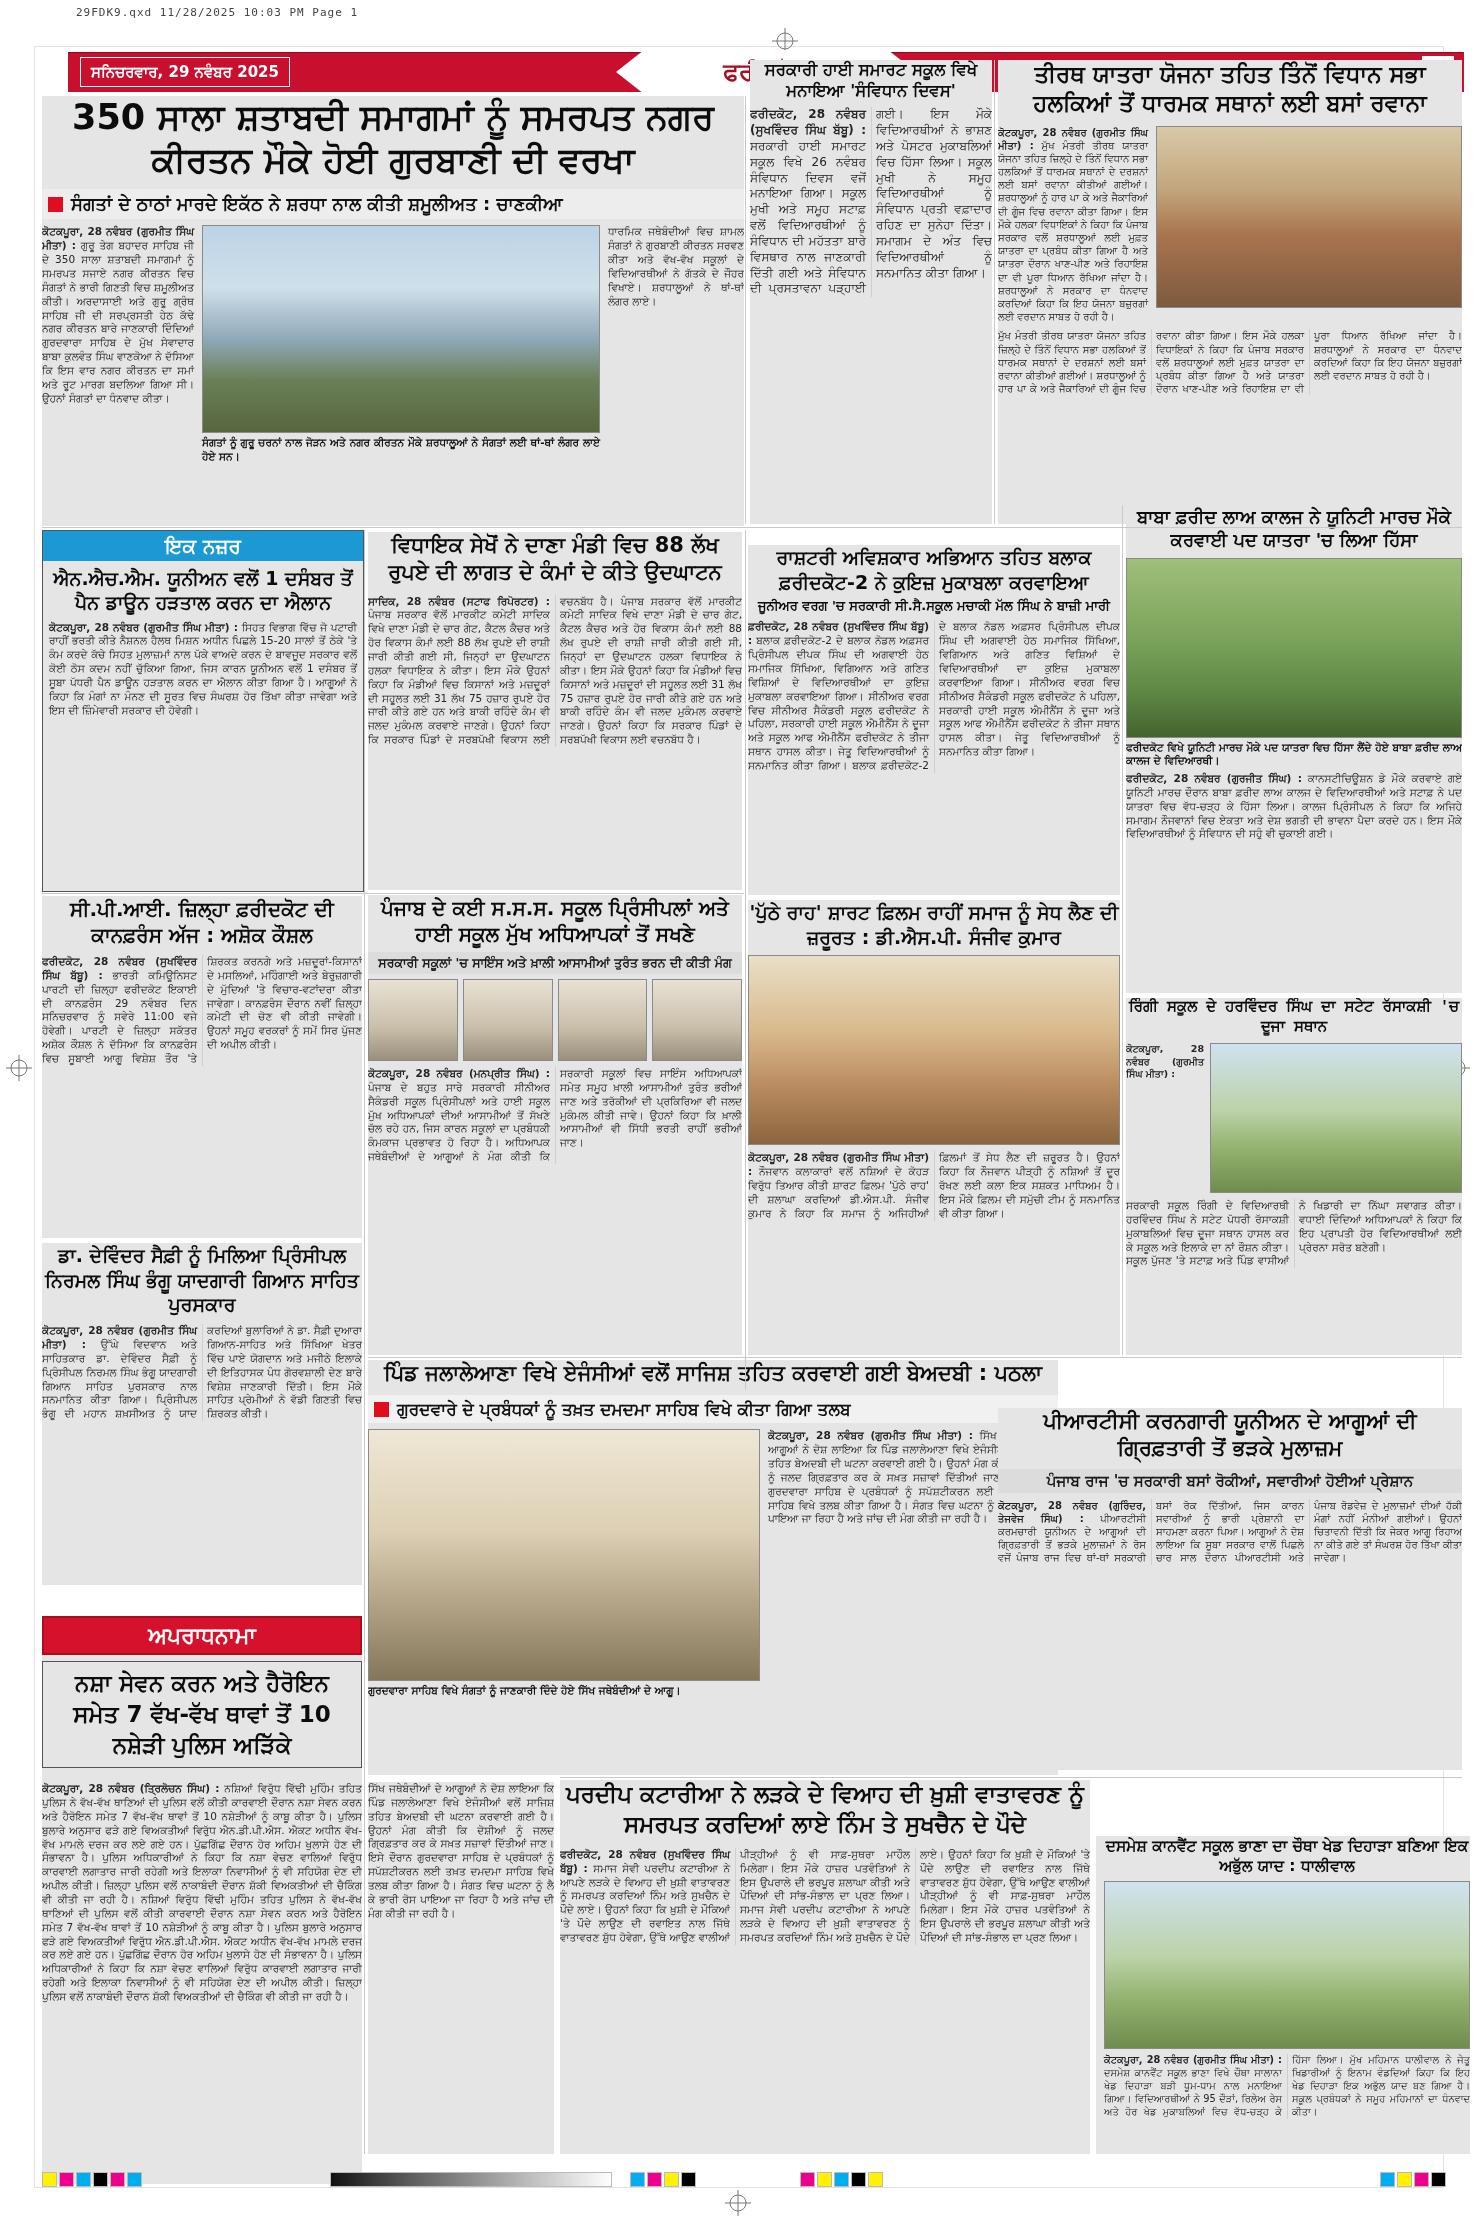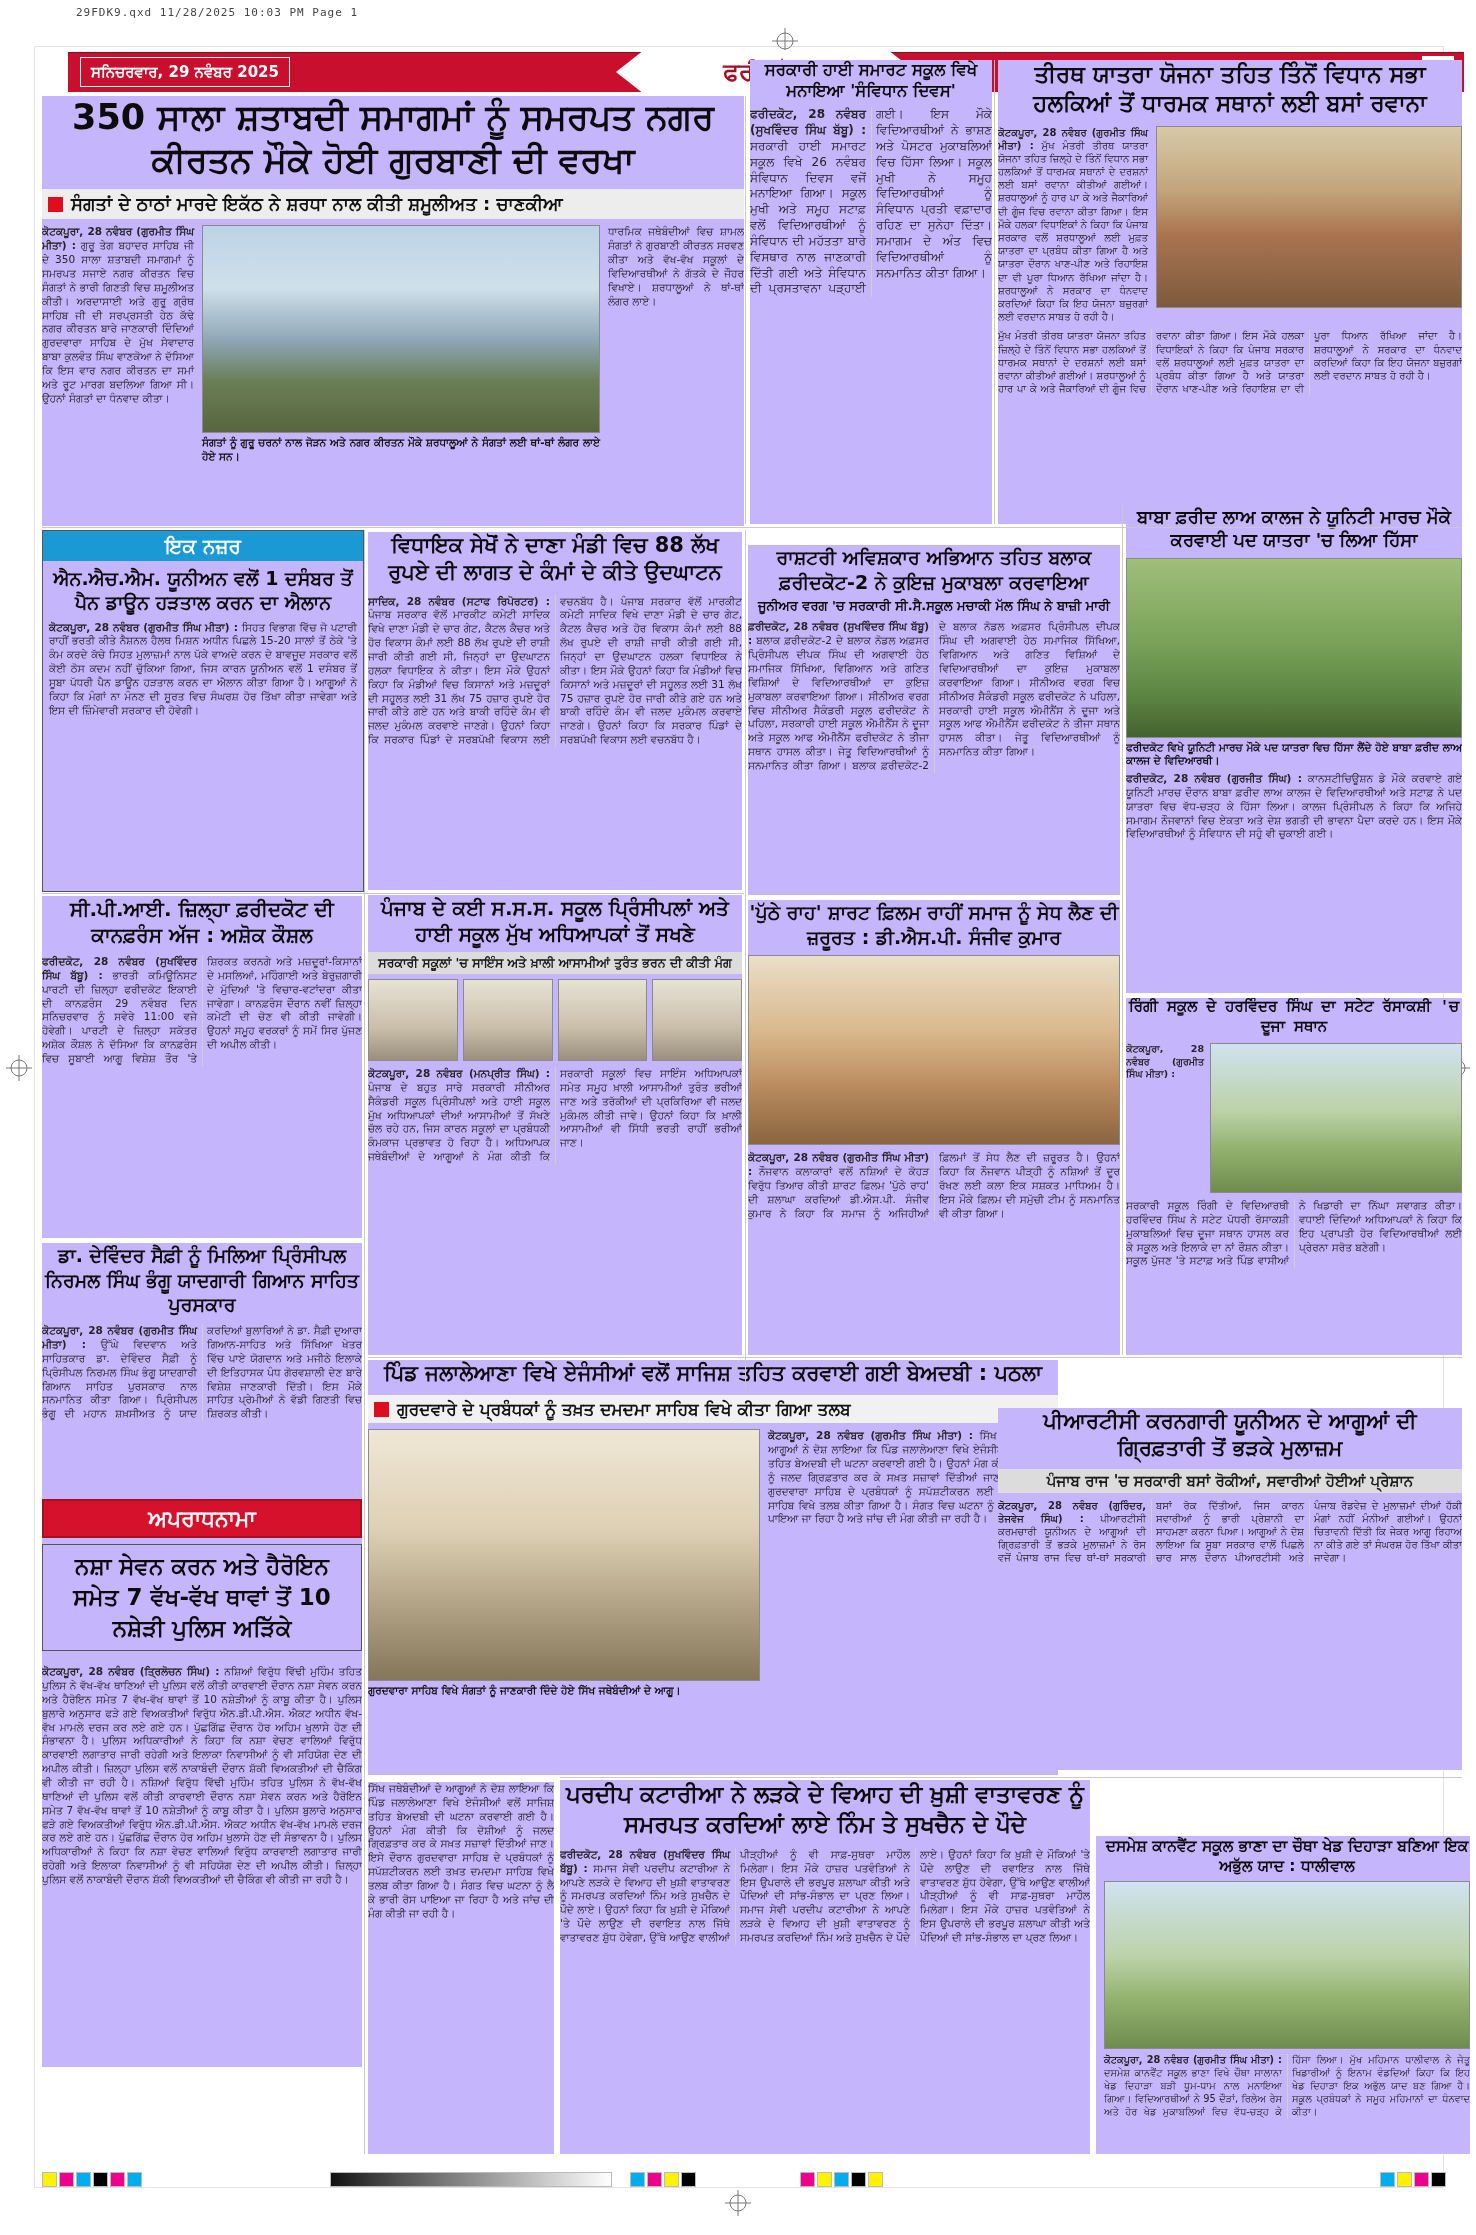--- a/index.html
+++ b/index.html
@@ -17,21 +17,21 @@
   .regmark svg{display:block}
   
   .masthead{position:absolute;left:68px;top:52px;width:1396px;height:40px;background:#c8102e;box-shadow:0 1px 0 #8f0b20 inset;}
   .masthead .datebox{position:absolute;left:12px;top:5px;height:28px;line-height:28px;padding:0 10px;border:1.5px solid #fff;color:#fff;font-weight:bold;font-size:15px;}
   .masthead .ribbon{position:absolute;left:50%;top:-2px;transform:translateX(-50%);width:300px;height:44px;background:#fff;
     clip-path:polygon(0 50%,28px 0,272px 0,300px 50%,272px 100%,28px 100%);
     display:flex;align-items:center;justify-content:center;color:#a50d22;font-weight:bold;font-size:24px;}
   .masthead .paper{position:absolute;right:56px;top:8px;color:#fff;font-weight:bold;font-size:18px;}
   .masthead .pagenum{position:absolute;right:10px;top:4px;width:32px;height:32px;background:#fff;color:#c8102e;font-weight:bold;font-size:24px;display:flex;align-items:center;justify-content:center;}
   
-  .story{position:absolute;overflow:hidden;background:#c4b5fd;}
+  .story{position:absolute;overflow:hidden;background:#e5e5e5;}
   h1,h2,h3{margin:0;padding:0;font-weight:bold;color:#0c0c0c;text-align:center;}
   h1{font-size:35px;line-height:1.22;}
   .subhead-row{display:flex;align-items:center;gap:8px;background:#ededed;padding:4px 6px;margin-top:8px;}
   .subhead-row .bullet{width:15px;height:15px;background:#e00d1e;flex:0 0 auto;}
   .subhead-row .txt{font-weight:bold;font-size:18px;color:#111;}
   .body{font-size:10.5px;line-height:1.32;text-align:justify;color:#242424;}
   .dateline{font-weight:bold;}
   .cols2{column-count:2;column-gap:10px;column-rule:1px solid #cfcfcf;}
   .cols3{column-count:3;column-gap:10px;column-rule:1px solid #cfcfcf;}
   .photo{border:1px solid #8a8a8a;box-sizing:border-box;}
@@ -260,21 +260,21 @@
 
 <section class="story" style="left:998px;top:1408px;width:464px;height:362px;">
   <h2 style="font-size:21px;line-height:1.3;">ਪੀਆਰਟੀਸੀ ਕਰਨਗਾਰੀ ਯੂਨੀਅਨ ਦੇ ਆਗੂਆਂ ਦੀ ਗ੍ਰਿਫ਼ਤਾਰੀ ਤੋਂ ਭੜਕੇ ਮੁਲਾਜ਼ਮ</h2>
   <div class="graybar" style="font-size:15px;margin-top:6px;">ਪੰਜਾਬ ਰਾਜ 'ਚ ਸਰਕਾਰੀ ਬਸਾਂ ਰੋਕੀਆਂ, ਸਵਾਰੀਆਂ ਹੋਈਆਂ ਪ੍ਰੇਸ਼ਾਨ</div>
   <div class="body cols3" style="margin-top:6px;font-size:10px;">
     <span class="dateline">ਕੋਟਕਪੂਰਾ, 28 ਨਵੰਬਰ (ਗੁਰਿੰਦਰ, ਤੇਜਵੇਜ ਸਿੰਘ) :</span>
     <span>ਪੀਆਰਟੀਸੀ ਕਰਮਚਾਰੀ ਯੂਨੀਅਨ ਦੇ ਆਗੂਆਂ ਦੀ ਗ੍ਰਿਫ਼ਤਾਰੀ ਤੋਂ ਭੜਕੇ ਮੁਲਾਜ਼ਮਾਂ ਨੇ ਰੋਸ ਵਜੋਂ ਪੰਜਾਬ ਰਾਜ ਵਿਚ ਥਾਂ-ਥਾਂ ਸਰਕਾਰੀ ਬਸਾਂ ਰੋਕ ਦਿੱਤੀਆਂ, ਜਿਸ ਕਾਰਨ ਸਵਾਰੀਆਂ ਨੂੰ ਭਾਰੀ ਪ੍ਰੇਸ਼ਾਨੀ ਦਾ ਸਾਹਮਣਾ ਕਰਨਾ ਪਿਆ। ਆਗੂਆਂ ਨੇ ਦੋਸ਼ ਲਾਇਆ ਕਿ ਸੂਬਾ ਸਰਕਾਰ ਵਾਲੋਂ ਪਿਛਲੇ ਚਾਰ ਸਾਲ ਦੌਰਾਨ ਪੀਆਰਟੀਸੀ ਅਤੇ ਪੰਜਾਬ ਰੋਡਵੇਜ਼ ਦੇ ਮੁਲਾਜ਼ਮਾਂ ਦੀਆਂ ਹੱਕੀ ਮੰਗਾਂ ਨਹੀਂ ਮੰਨੀਆਂ ਗਈਆਂ। ਉਹਨਾਂ ਚਿਤਾਵਨੀ ਦਿੱਤੀ ਕਿ ਜੇਕਰ ਆਗੂ ਰਿਹਾਅ ਨਾ ਕੀਤੇ ਗਏ ਤਾਂ ਸੰਘਰਸ਼ ਹੋਰ ਤਿੱਖਾ ਕੀਤਾ ਜਾਵੇਗਾ।</span>
   </div>
 </section>
 
-<section class="story" style="left:42px;top:1499px;width:320px;height:568px;">
+<section class="story" style="left:42px;top:1616px;width:320px;height:568px;">
   <div class="sectionbar-red">ਅਪਰਾਧਨਾਮਾ</div>
   <div style="border:1.5px solid #555;margin-top:6px;padding:6px 6px;">
     <h2 style="font-size:23px;line-height:1.35;">ਨਸ਼ਾ ਸੇਵਨ ਕਰਨ ਅਤੇ ਹੈਰੋਇਨ ਸਮੇਤ 7 ਵੱਖ-ਵੱਖ ਥਾਵਾਂ ਤੋਂ 10 ਨਸ਼ੇੜੀ ਪੁਲਿਸ ਅੜਿੱਕੇ</h2>
   </div>
   <div class="body" style="margin-top:14px;">
     <span class="dateline">ਕੋਟਕਪੂਰਾ, 28 ਨਵੰਬਰ (ਤ੍ਰਿਲੋਚਨ ਸਿੰਘ) :</span>
     <span>ਨਸ਼ਿਆਂ ਵਿਰੁੱਧ ਵਿੱਢੀ ਮੁਹਿੰਮ ਤਹਿਤ ਪੁਲਿਸ ਨੇ ਵੱਖ-ਵੱਖ ਥਾਣਿਆਂ ਦੀ ਪੁਲਿਸ ਵਲੋਂ ਕੀਤੀ ਕਾਰਵਾਈ ਦੌਰਾਨ ਨਸ਼ਾ ਸੇਵਨ ਕਰਨ ਅਤੇ ਹੈਰੋਇਨ ਸਮੇਤ 7 ਵੱਖ-ਵੱਖ ਥਾਵਾਂ ਤੋਂ 10 ਨਸ਼ੇੜੀਆਂ ਨੂੰ ਕਾਬੂ ਕੀਤਾ ਹੈ। ਪੁਲਿਸ ਬੁਲਾਰੇ ਅਨੁਸਾਰ ਫੜੇ ਗਏ ਵਿਅਕਤੀਆਂ ਵਿਰੁੱਧ ਐਨ.ਡੀ.ਪੀ.ਐਸ. ਐਕਟ ਅਧੀਨ ਵੱਖ-ਵੱਖ ਮਾਮਲੇ ਦਰਜ ਕਰ ਲਏ ਗਏ ਹਨ। ਪੁੱਛਗਿੱਛ ਦੌਰਾਨ ਹੋਰ ਅਹਿਮ ਖੁਲਾਸੇ ਹੋਣ ਦੀ ਸੰਭਾਵਨਾ ਹੈ। ਪੁਲਿਸ ਅਧਿਕਾਰੀਆਂ ਨੇ ਕਿਹਾ ਕਿ ਨਸ਼ਾ ਵੇਚਣ ਵਾਲਿਆਂ ਵਿਰੁੱਧ ਕਾਰਵਾਈ ਲਗਾਤਾਰ ਜਾਰੀ ਰਹੇਗੀ ਅਤੇ ਇਲਾਕਾ ਨਿਵਾਸੀਆਂ ਨੂੰ ਵੀ ਸਹਿਯੋਗ ਦੇਣ ਦੀ ਅਪੀਲ ਕੀਤੀ। ਜ਼ਿਲ੍ਹਾ ਪੁਲਿਸ ਵਲੋਂ ਨਾਕਾਬੰਦੀ ਦੌਰਾਨ ਸ਼ੱਕੀ ਵਿਅਕਤੀਆਂ ਦੀ ਚੈਕਿੰਗ ਵੀ ਕੀਤੀ ਜਾ ਰਹੀ ਹੈ।</span>
     <span>ਨਸ਼ਿਆਂ ਵਿਰੁੱਧ ਵਿੱਢੀ ਮੁਹਿੰਮ ਤਹਿਤ ਪੁਲਿਸ ਨੇ ਵੱਖ-ਵੱਖ ਥਾਣਿਆਂ ਦੀ ਪੁਲਿਸ ਵਲੋਂ ਕੀਤੀ ਕਾਰਵਾਈ ਦੌਰਾਨ ਨਸ਼ਾ ਸੇਵਨ ਕਰਨ ਅਤੇ ਹੈਰੋਇਨ ਸਮੇਤ 7 ਵੱਖ-ਵੱਖ ਥਾਵਾਂ ਤੋਂ 10 ਨਸ਼ੇੜੀਆਂ ਨੂੰ ਕਾਬੂ ਕੀਤਾ ਹੈ। ਪੁਲਿਸ ਬੁਲਾਰੇ ਅਨੁਸਾਰ ਫੜੇ ਗਏ ਵਿਅਕਤੀਆਂ ਵਿਰੁੱਧ ਐਨ.ਡੀ.ਪੀ.ਐਸ. ਐਕਟ ਅਧੀਨ ਵੱਖ-ਵੱਖ ਮਾਮਲੇ ਦਰਜ ਕਰ ਲਏ ਗਏ ਹਨ। ਪੁੱਛਗਿੱਛ ਦੌਰਾਨ ਹੋਰ ਅਹਿਮ ਖੁਲਾਸੇ ਹੋਣ ਦੀ ਸੰਭਾਵਨਾ ਹੈ। ਪੁਲਿਸ ਅਧਿਕਾਰੀਆਂ ਨੇ ਕਿਹਾ ਕਿ ਨਸ਼ਾ ਵੇਚਣ ਵਾਲਿਆਂ ਵਿਰੁੱਧ ਕਾਰਵਾਈ ਲਗਾਤਾਰ ਜਾਰੀ ਰਹੇਗੀ ਅਤੇ ਇਲਾਕਾ ਨਿਵਾਸੀਆਂ ਨੂੰ ਵੀ ਸਹਿਯੋਗ ਦੇਣ ਦੀ ਅਪੀਲ ਕੀਤੀ। ਜ਼ਿਲ੍ਹਾ ਪੁਲਿਸ ਵਲੋਂ ਨਾਕਾਬੰਦੀ ਦੌਰਾਨ ਸ਼ੱਕੀ ਵਿਅਕਤੀਆਂ ਦੀ ਚੈਕਿੰਗ ਵੀ ਕੀਤੀ ਜਾ ਰਹੀ ਹੈ।</span>
   </div>
 </section>

